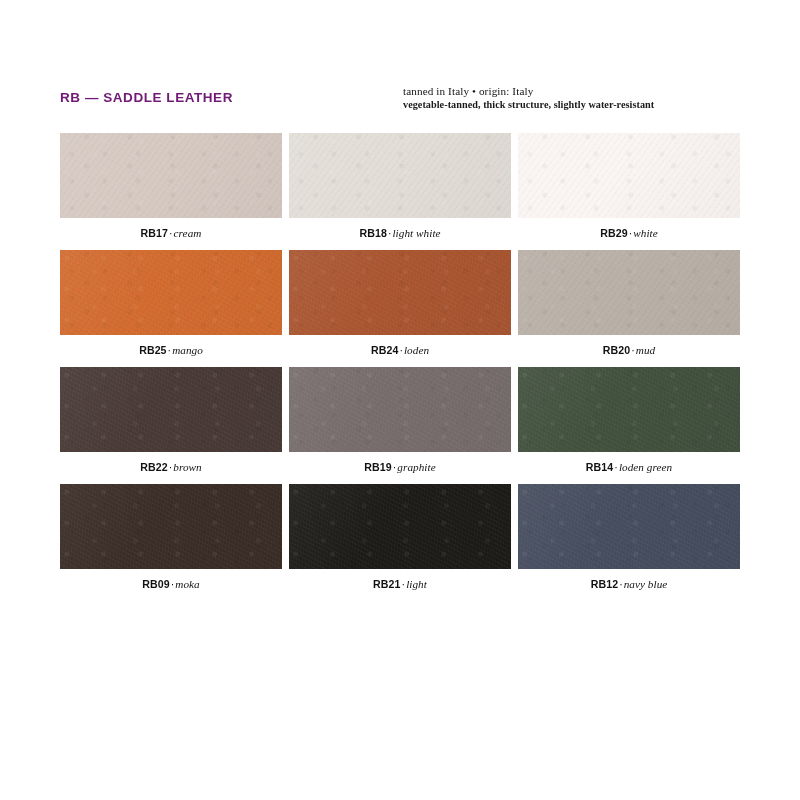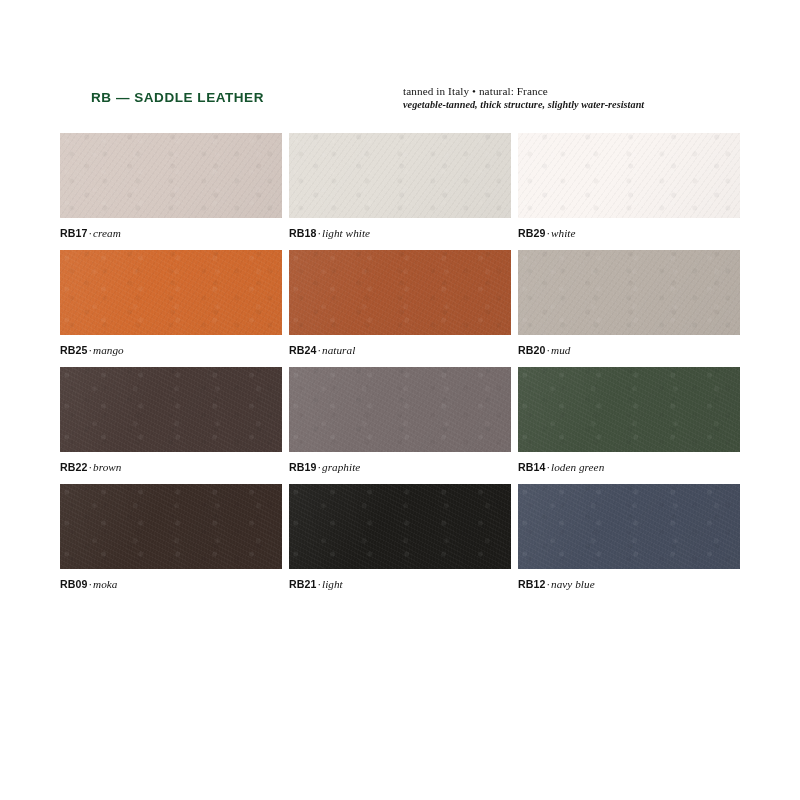--- a/index.html
+++ b/index.html
@@ -33,42 +33,40 @@
     height: 40px;
   }
   .card-title {
     position: absolute;
     left: 0;
     top: 6px;
     font-family: "Liberation Sans", sans-serif;
     font-size: 13.5px;
     font-weight: bold;
     letter-spacing: 0.55px;
-    color: #14532d;
-    white-space: nowrap;
-    margin-left: 31px;
+    color: #701a75;
+    white-space: nowrap;
   }
   .header-notes {
     position: absolute;
     left: 343px;
     top: 0px;
     width: 330px;
   }
   .note-line-1 {
     font-family: "Liberation Serif", serif;
     font-size: 11.2px;
     font-weight: normal;
     color: #121212;
     letter-spacing: 0.1px;
     line-height: 14px;
     white-space: nowrap;
   }
   .note-line-2 {
     font-family: "Liberation Serif", serif;
-    font-style: italic;
     font-weight: bold;
     font-size: 10.2px;
     color: #1a1a1a;
     letter-spacing: 0.05px;
     line-height: 14px;
     white-space: nowrap;
   }
 
   
   .swatch-grid {
@@ -115,20 +113,21 @@
     background:
       linear-gradient(122deg, rgba(255,255,255,0.055) 0%, rgba(255,255,255,0.0) 42%, rgba(0,0,0,0.030) 100%);
     pointer-events: none;
   }
 
   .swatch-caption {
     position: absolute;
     left: 0;
     top: 92px;
     width: 222px;
+    text-align: center;
     white-space: nowrap;
     line-height: 13px;
   }
   .swatch-code {
     font-family: "Liberation Sans", sans-serif;
     font-size: 10.6px;
     font-weight: bold;
     letter-spacing: 0.1px;
     color: #121212;
   }
@@ -148,21 +147,21 @@
 </style>
 </head>
 <body>
 
 <div class="page">
 
   <div class="header">
     <div class="card-title">RB — SADDLE LEATHER</div>
 
     <div class="header-notes">
-      <div class="note-line-1">tanned in Italy • natural: France</div>
+      <div class="note-line-1">tanned in Italy • origin: Italy</div>
       <div class="note-line-2">vegetable-tanned, thick structure, slightly water-resistant</div>
     </div>
   </div>
 
   <div class="swatch-grid" id="swatch-grid">
       <div class="swatch-cell">
         <div class="swatch-chip" style="background-color: rgb(214, 201, 194);">
           <div class="grain"></div>
           <div class="sheen"></div>
         </div>
@@ -187,21 +186,21 @@
           <div class="grain"></div>
           <div class="sheen"></div>
         </div>
         <div class="swatch-caption"><span class="swatch-code">RB25</span><span class="swatch-sep">·</span><span class="swatch-name">mango</span></div>
       </div>
       <div class="swatch-cell">
         <div class="swatch-chip" style="background-color: rgb(169, 85, 47);">
           <div class="grain"></div>
           <div class="sheen"></div>
         </div>
-        <div class="swatch-caption"><span class="swatch-code">RB24</span><span class="swatch-sep">·</span><span class="swatch-name">natural</span></div>
+        <div class="swatch-caption"><span class="swatch-code">RB24</span><span class="swatch-sep">·</span><span class="swatch-name">loden</span></div>
       </div>
       <div class="swatch-cell">
         <div class="swatch-chip" style="background-color: rgb(185, 176, 167);">
           <div class="grain"></div>
           <div class="sheen"></div>
         </div>
         <div class="swatch-caption"><span class="swatch-code">RB20</span><span class="swatch-sep">·</span><span class="swatch-name">mud</span></div>
       </div>
       <div class="swatch-cell">
         <div class="swatch-chip" style="background-color: rgb(72, 57, 53);">

